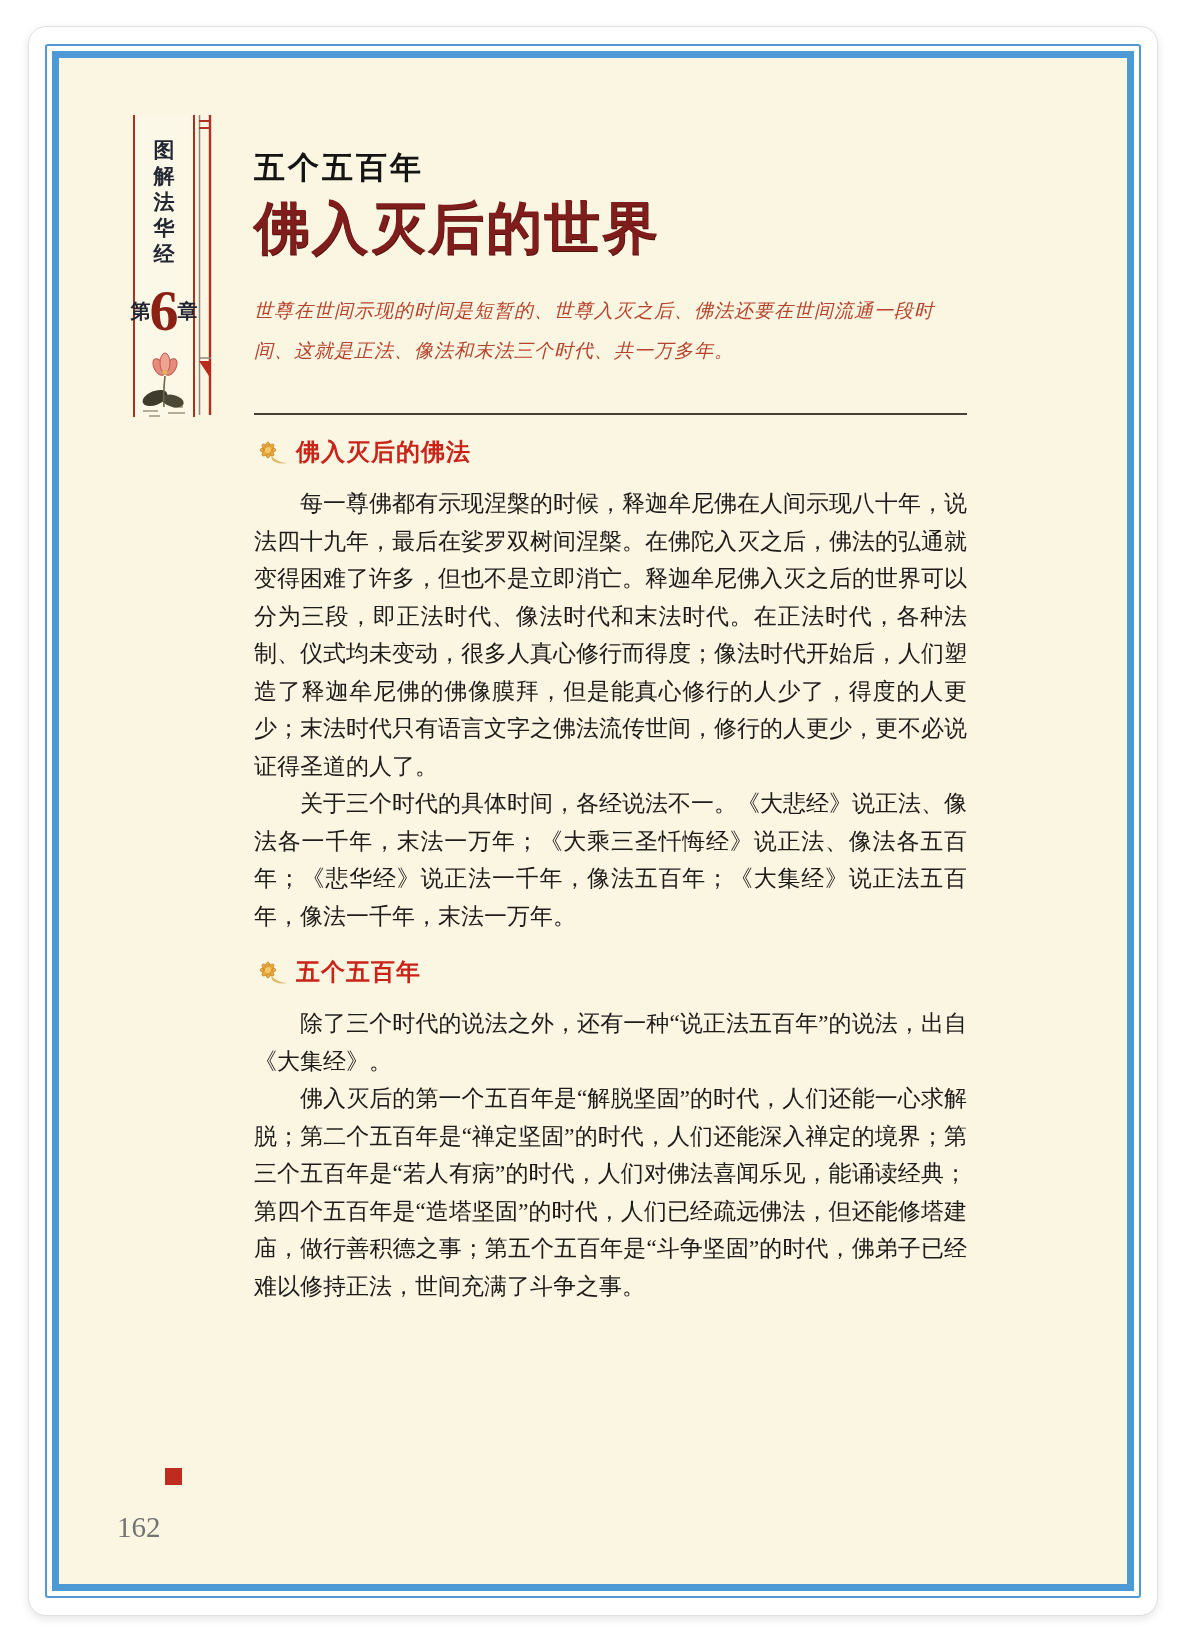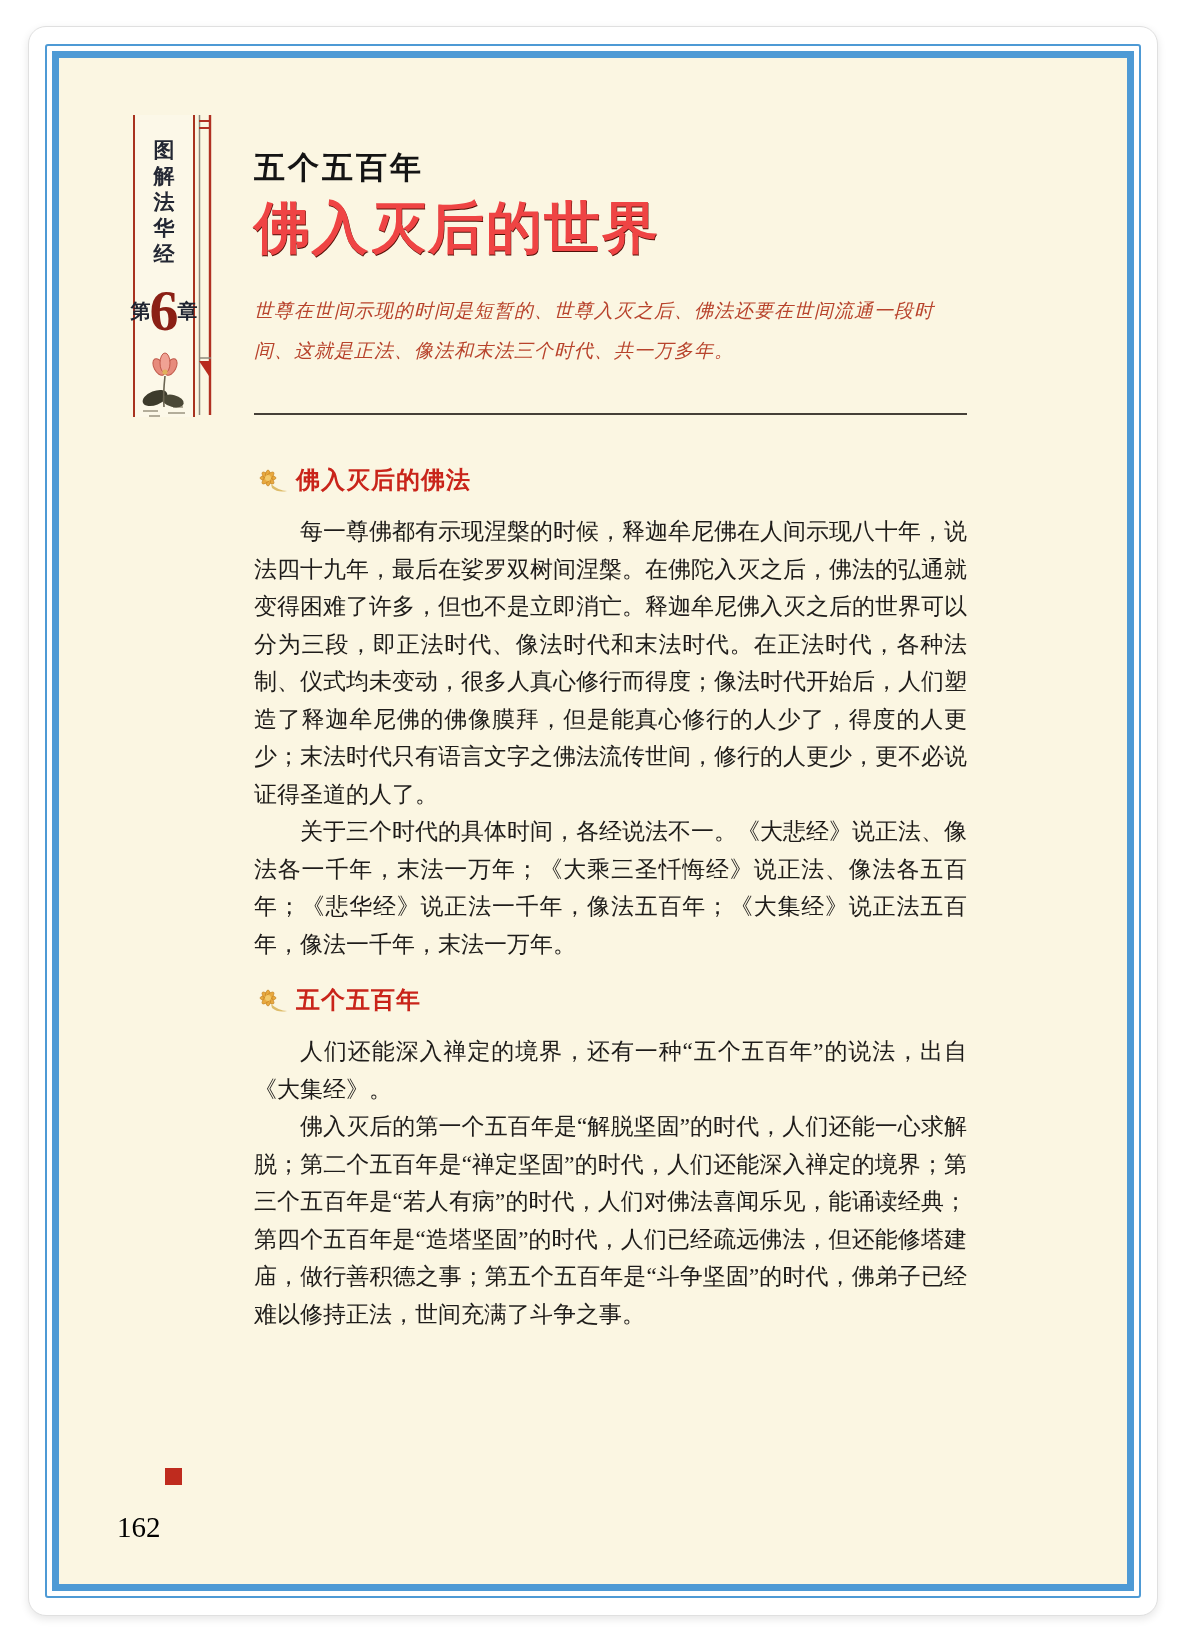--- a/index.html
+++ b/index.html
@@ -38,37 +38,37 @@
   .ch-num { font-size:58px; line-height:56px; font-weight:700; color:#8b2015; margin:0 -1px; }
   .lotus { display:block; margin:10px auto 0 auto; }
   
   .ribbon { position:absolute; left:168px; top:88px; }
   
   .content { position:absolute; left:225px; top:120px; width:713px; }
   .subtitle {
     font-size:31px; font-weight:700; letter-spacing:3px; color:#141414; line-height:42px;
   }
   .main-title {
-    font-size:56px; font-weight:700; letter-spacing:2px; color:#ef4444; line-height:66px; margin-top:6px;
+    font-size:56px; font-weight:700; letter-spacing:2px; color:#7f1d1d; line-height:66px; margin-top:6px;
     text-shadow:0.5px 0.5px 0 #501008;
   }
   .intro {
     margin-top:30px; font-size:19px; line-height:40px; letter-spacing:1px;
     color:#b8432c; font-style:italic;
   }
   .rule { margin-top:42px; height:2px; background:#454038; }
-  .sec-heading { margin-top:48px; display:flex; align-items:center; gap:8px; height:34px; }
+  .sec-heading { margin-top:20px; display:flex; align-items:center; gap:8px; height:34px; }
   .sec-heading.second { margin-top:20px; }
   .sec-heading .txt { font-size:24px; font-weight:700; color:#c9241a; letter-spacing:1px; }
   .body p {
     font-size:23px; line-height:37.5px; text-align:justify; text-indent:2em; color:#1e1c1a;
   }
   .body p.first { margin-top:16px; }
   .red-square { position:absolute; left:136px; top:1441px; width:17px; height:17px; background:#bf2b1e; }
-  .page-number { position:absolute; left:88px; top:1484px; font-size:29px; color:#000000; }
+  .page-number { position:absolute; left:88px; top:1484px; font-size:29px; color:#737373; }
 </style>
 </head>
 <body>
 
 <div class="card">
   <div class="frame-thin"></div>
   <div class="frame-thick"></div>
 
   <div class="banner">
     <div class="banner-title">
@@ -137,20 +137,20 @@
           <ellipse cx="14" cy="13" rx="8" ry="2.8" fill="#e8a93f" transform="rotate(90 14 13)"></ellipse>
           <ellipse cx="14" cy="13" rx="8" ry="2.8" fill="#e8a93f" transform="rotate(135 14 13)"></ellipse>
         </g>
         <circle cx="14" cy="13" r="3" fill="#f3c96a"></circle>
         <path d="M17 19 q8 7 16 7 q-9 2 -15 -3 z" fill="#d8b153" opacity="0.85"></path>
       </svg>
       <span class="txt">五个五百年</span>
     </div>
 
     <div class="body">
-      <p class="first">人们还能深入禅定的境界，还有一种“五个五百年”的说法，出自《大集经》。</p>
+      <p class="first">除了三个时代的说法之外，还有一种“说正法五百年”的说法，出自《大集经》。</p>
       <p>佛入灭后的第一个五百年是“解脱坚固”的时代，人们还能一心求解脱；第二个五百年是“禅定坚固”的时代，人们还能深入禅定的境界；第三个五百年是“若人有病”的时代，人们对佛法喜闻乐见，能诵读经典；第四个五百年是“造塔坚固”的时代，人们已经疏远佛法，但还能修塔建庙，做行善积德之事；第五个五百年是“斗争坚固”的时代，佛弟子已经难以修持正法，世间充满了斗争之事。</p>
     </div>
   </div>
 
   <div class="red-square"></div>
   <div class="page-number">162</div>
 </div>
 
 </body></html>

